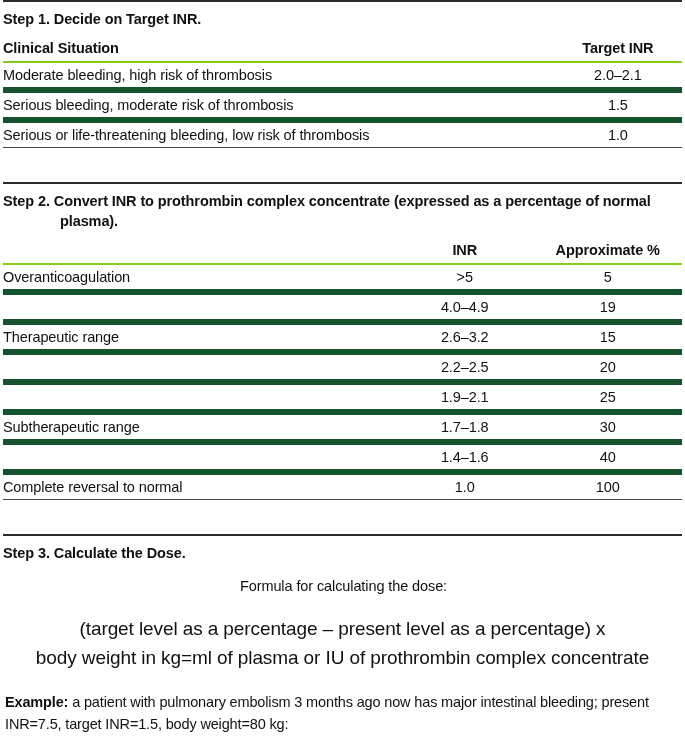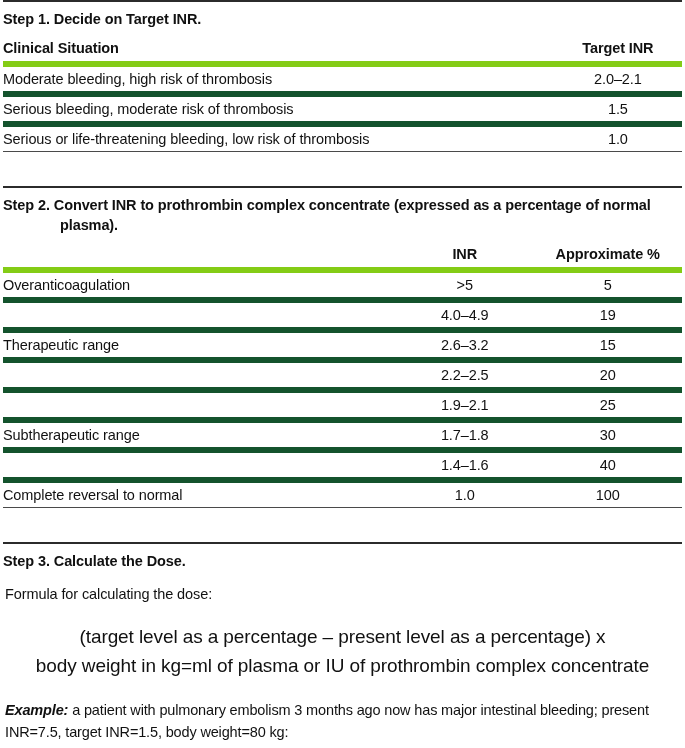--- a/index.html
+++ b/index.html
@@ -64,21 +64,21 @@
   table.doc-table td {
     padding: 4px 0 4px 0;
     vertical-align: baseline;
     font-weight: normal;
   }
   table.doc-table thead th {
     font-weight: bold;
     padding-bottom: 5px;
   }
   table.doc-table thead tr {
-    border-bottom: 6px solid #84cc16;
+    border-bottom: 2px solid #84cc16;
   }
   table.doc-table tbody tr {
     border-bottom: 6px solid #14532d;
   }
   table.doc-table tbody tr:last-child {
     border-bottom: none;
   }
   .col-label { text-align: left; padding-left: 3px; }
   .col-num   { text-align: center; }
 
@@ -91,37 +91,38 @@
   .t2 .col-inr   { width: 22%; text-align: center; }
   .t2 .col-pct   { width: 21%; text-align: center; padding-right: 6px; }
 
   
   .body-line {
     font-size: 14.5px;
     line-height: 1.52;
     letter-spacing: -0.1px;
     margin: 0;
     padding: 6px 0 2px 2px;
+    text-align: center;
   }
   .formula {
     font-size: 19px;
     line-height: 1.5;
     letter-spacing: -0.1px;
     text-align: center;
     margin: 0;
     padding: 16px 6px 4px 6px;
   }
   .example {
     font-size: 14.5px;
     line-height: 1.5;
     letter-spacing: -0.15px;
     margin: 0;
     padding: 16px 2px 0 2px;
   }
-  .example b { font-weight: bold; font-style: italic; }
+  .example b { font-weight: bold; }
   .result {
     font-size: 11px;
     line-height: 1.5;
     letter-spacing: -0.1px;
     text-align: center;
     margin: 0;
     padding: 22px 6px 8px 6px;
   }
 
   .gap-between { height: 34px; }

